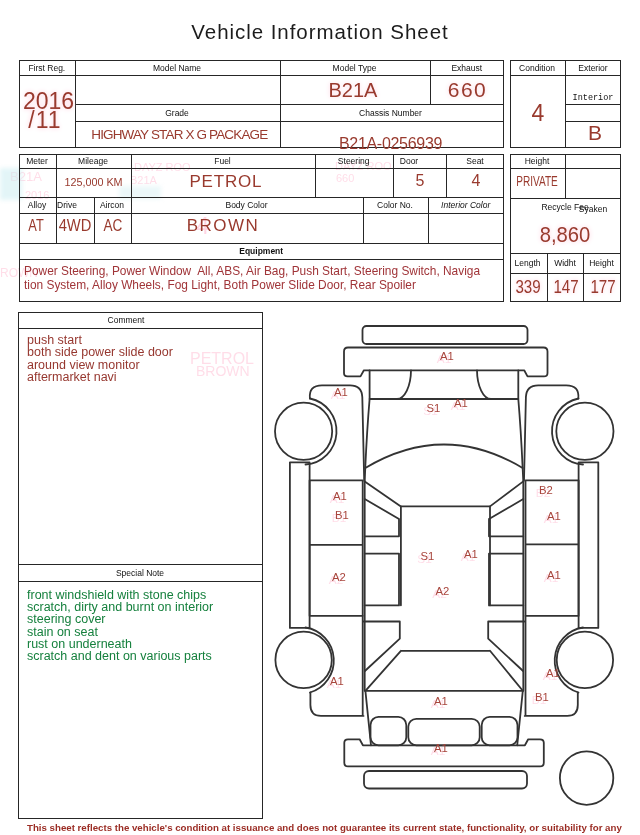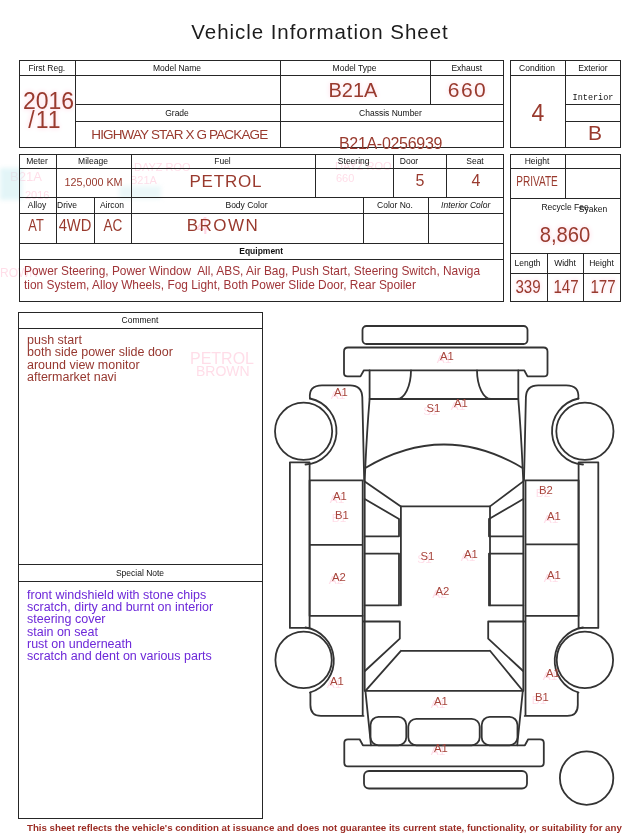--- a/index.html
+++ b/index.html
@@ -168,29 +168,29 @@
 
 <div class="val" style="left:527.5px;top:287px;font-size:18px;text-shadow:0 0 5px #ffc9da;transform:translate(-50%,-50%) scale(0.84,1);">339</div>
 
 <div class="val" style="left:566px;top:287px;font-size:18px;text-shadow:0 0 5px #ffc9da;transform:translate(-50%,-50%) scale(0.84,1);">147</div>
 
 <div class="val" style="left:602.5px;top:287px;font-size:18px;text-shadow:0 0 5px #ffc9da;transform:translate(-50%,-50%) scale(0.84,1);">177</div>
 
 <div class="box" style="left:18px;top:311.5px;width:245px;height:507px;"></div>
 <div class="hl" style="left:18px;top:328px;width:245px;"></div>
 
-<div class="hdr" style="left:140px;top:320px;">Comment</div>
+<div class="hdr" style="left:126px;top:320px;">Comment</div>
 
 <div style="position:absolute;left:27px;top:334px;width:230px;font-size:12.5px;line-height:12.35px;color:#96372f;">push start<br>both side power slide door<br>around view monitor<br>aftermarket navi</div>
 
 <div class="hl" style="left:18px;top:564px;width:245px;"></div>
 <div class="hl" style="left:18px;top:580.5px;width:245px;"></div>
 <div class="hdr" style="left:140px;top:572.5px;">Special Note</div>
 
-<div style="position:absolute;left:27px;top:588.5px;width:235px;font-size:12.5px;line-height:12.35px;color:#6d28d9;">front windshield with stone chips<br>scratch, dirty and burnt on interior<br>steering cover<br>stain on seat<br>rust on underneath<br>scratch and dent on various parts</div>
+<div style="position:absolute;left:27px;top:588.5px;width:235px;font-size:12.5px;line-height:12.35px;color:#15803d;">front windshield with stone chips<br>scratch, dirty and burnt on interior<br>steering cover<br>stain on seat<br>rust on underneath<br>scratch and dent on various parts</div>
 
 <div style="position:absolute;left:27px;top:822px;font-size:9.7px;color:#9b2d25;font-weight:bold;">This sheet reflects the vehicle's condition at issuance and does not guarantee its current state, functionality, or suitability for any purpose</div>
 
 <svg style="position:absolute;left:260px;top:315px;" width="380" height="495" viewBox="260 315 380 495" fill="none" stroke="#333333" stroke-width="1.8" stroke-linejoin="round" stroke-linecap="round">
 
 <rect x="362.5" y="326" width="165" height="18" rx="4"></rect>
 
 <path d="M344 351.5 Q344 347.5 348 347.5 L543.5 347.5 Q547.5 347.5 547.5 351.5 L547.5 372.9 Q547.5 376.4 544 376.4 L527.5 376.4 L524.2 370.3 L363.9 370.3 L360.5 376.4 L347.5 376.4 Q344 376.4 344 373 Z"></path>
 
 <path d="M369.6 370.3 L369.6 399 L518.3 399 L518.3 370.3"></path>

